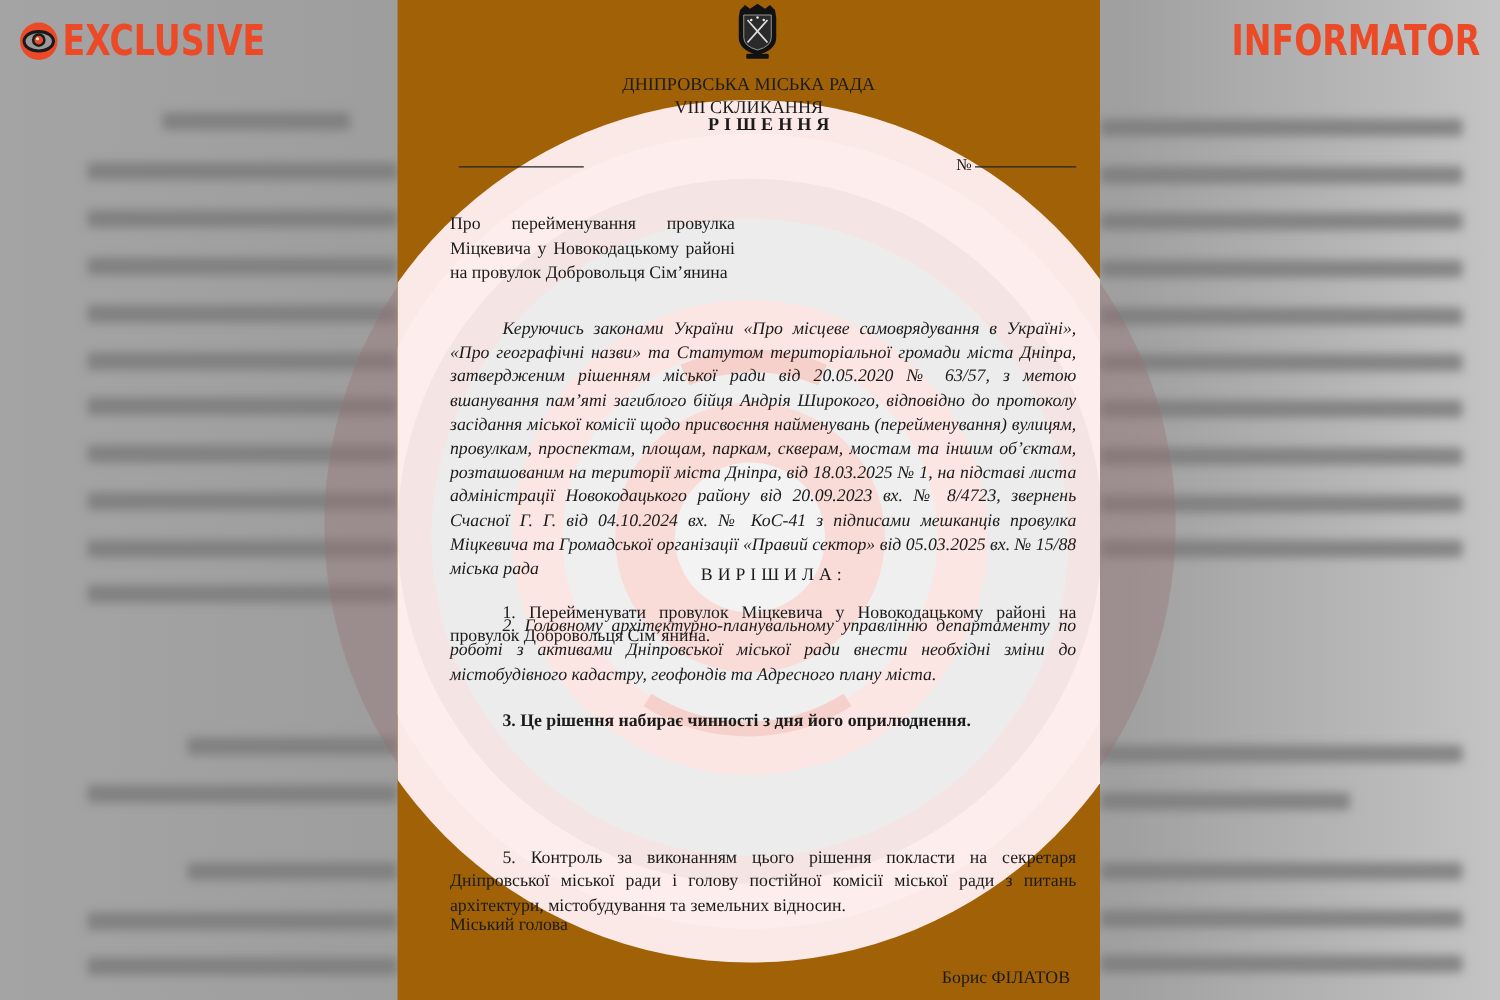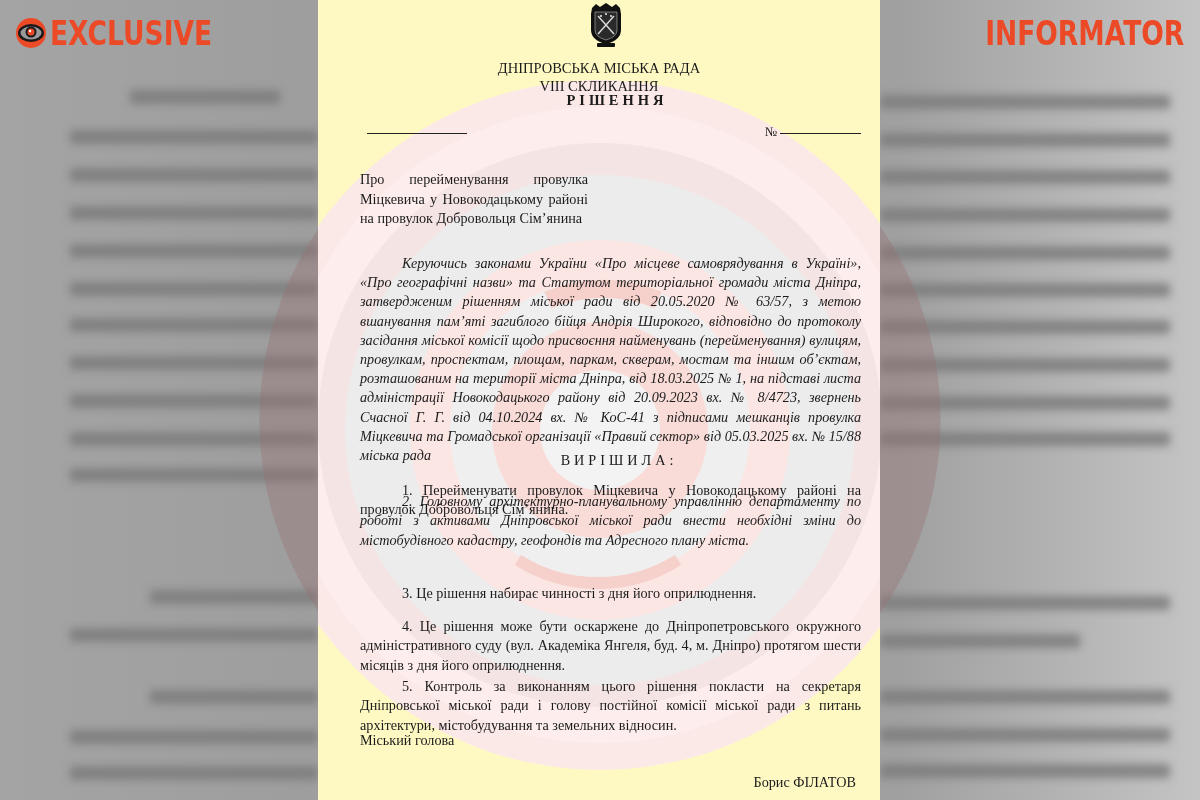--- a/index.html
+++ b/index.html
@@ -34,21 +34,21 @@
   }
   .brand-left { left: 50px; }
   .brand-right { right: 16px; transform-origin: right top; }
   .eye-logo {
     position: absolute; left: 13px; top: 17px; width: 36px; height: 32px;
   }
 
   
   .page {
     position: absolute; left: 318px; top: 0; width: 562px; height: 800px;
-    background: #fef9c3; overflow: hidden;
+    background: #a16207; overflow: hidden;
   }
   .watermark {
     position: absolute; left: 0; top: 0; width: 562px; height: 800px; pointer-events: none;
   }
   .doc {
     position: absolute; left: 0; top: 0; width: 562px; height: 800px;
     color: #1b1b1b; font-size: 14.2px; line-height: 19.4px;
   }
   .crest { position: absolute; left: 270px; top: 2px; width: 36px; height: 46px; }
   .hdr { position: absolute; left: 0; width: 562px; text-align: center; font-size: 14.5px; line-height: 16px; }
@@ -60,21 +60,21 @@
   .num-label { position: absolute; left: 0; top: 0; font-size: 13px; }
   .num-line { position: absolute; left: 15px; top: 11px; width: 81px; border-bottom: 1px solid #222; }
 
   .subject { position: absolute; left: 42px; top: 170px; width: 228px; text-align: justify; line-height: 19.5px; }
   .para { position: absolute; left: 42px; width: 501px; text-align: justify; text-align-last: left; }
   .para .indent { display: inline-block; width: 42px; }
   .intro { top: 254px; line-height: 19.2px; font-style: italic; }
   .decided { position: absolute; left: 0; top: 451px; width: 562px; text-align: center; letter-spacing: 4px; padding-left: 40px; }
   .item1 { top: 481px; }
   .item2 { top: 492px; font-style: italic; }
-  .item3 { top: 584px; }
+  .item3 { top: 568px; font-weight: bold; }
   .item4 { top: 617px; }
   .item5 { top: 677px; }
   .sign-left { position: absolute; left: 42px; top: 731px; }
   .sign-right { position: absolute; right: 24px; top: 773px; margin-left: 23px; }
 </style>
 </head>
 <body>
 
 <div class="bg-blur left">
   <div class="bg-line" style="left:130px;top:90px;width:150px;"></div>
@@ -164,19 +164,18 @@
 
     <div class="subject">Про перейменування провулка Міцкевича у Новокодацькому районі на провулок Добровольця Сім’янина</div>
 
     <div class="para intro"><span class="indent"></span><span>Керуючись законами України «Про місцеве самоврядування в Україні», «Про географічні назви» та Статутом територіальної громади міста Дніпра, затвердженим рішенням міської ради від 20.05.2020 № 63/57, з метою вшанування пам’яті загиблого бійця Андрія Широкого, відповідно до протоколу засідання міської комісії щодо присвоєння найменувань (перейменування) вулицям, провулкам, проспектам, площам, паркам, скверам, мостам та іншим об’єктам, розташованим на території міста Дніпра, від 18.03.2025 № 1, на підставі листа адміністрації Новокодацького району від 20.09.2023 вх. № 8/4723, звернень Счасної Г. Г. від 04.10.2024 вх. № КоС-41 з підписами мешканців провулка Міцкевича та Громадської організації «Правий сектор» від 05.03.2025 вх. № 15/88 міська рада</span></div>
 
     <div class="decided">ВИРІШИЛА:</div>
 
     <div class="para item1"><span class="indent"></span><span>1. Перейменувати провулок Міцкевича у Новокодацькому районі на провулок Добровольця Сім’янина.</span></div>
     <div class="para item2"><span class="indent"></span><span>2. Головному архітектурно-планувальному управлінню департаменту по роботі з активами Дніпровської міської ради внести необхідні зміни до містобудівного кадастру, геофондів та Адресного плану міста.</span></div>
     <div class="para item3"><span class="indent"></span><span>3. Це рішення набирає чинності з дня його оприлюднення.</span></div>
-    <div class="para item4"><span class="indent"></span><span>4. Це рішення може бути оскаржене до Дніпропетровського окружного адміністративного суду (вул. Академіка Янгеля, буд. 4, м. Дніпро) протягом шести місяців з дня його оприлюднення.</span></div>
     <div class="para item5"><span class="indent"></span><span>5. Контроль за виконанням цього рішення покласти на секретаря Дніпровської міської ради і голову постійної комісії міської ради з питань архітектури, містобудування та земельних відносин.</span></div>
 
     <div class="sign-left">Міський голова</div>
     <div class="sign-right">Борис ФІЛАТОВ</div>
   </div>
 </div>
 
 </body></html>

